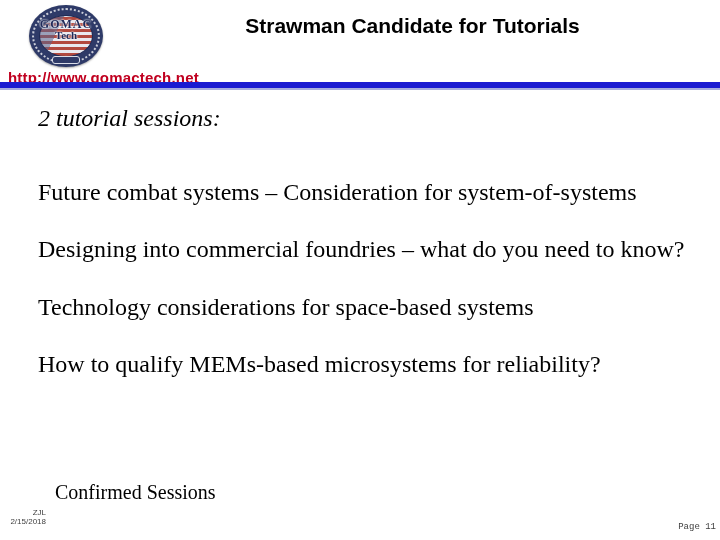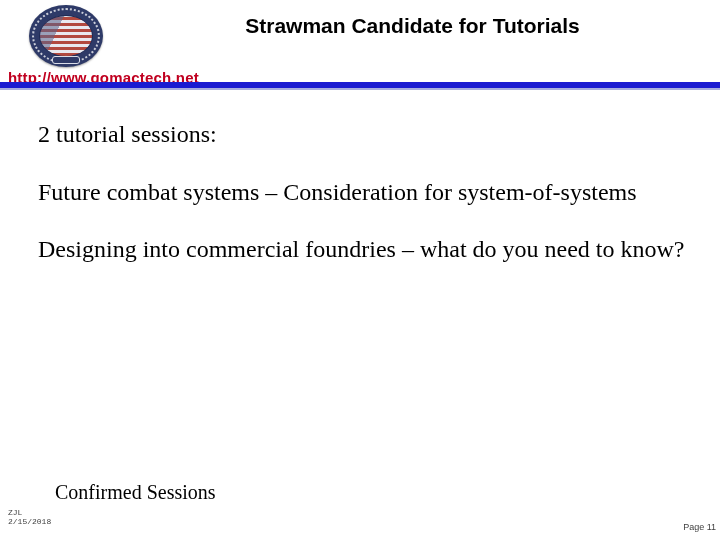--- a/index.html
+++ b/index.html
@@ -68,64 +68,70 @@
     position:absolute;left:0;top:88px;width:720px;height:2px;
     background:#a9aede;
   }
 
   
   .body-line{
     position:absolute;left:38px;
     font-family:"Liberation Serif", serif;
     font-size:24px;color:#000;white-space:nowrap;
   }
-  .bl0{top:121px;}
+  .bl0{top:105px;font-style:italic;}
   .bl1{top:179px;}
   .bl2{top:236px;}
   .bl3{top:294px;}
   .bl4{top:351px;}
 
   .closing{
     position:absolute;left:55px;top:481px;
     font-family:"Liberation Serif", serif;
     font-size:20px;color:#000;white-space:nowrap;
   }
 
   
   .footer-left{
     position:absolute;left:8px;top:508px;width:38px;
-    text-align:left;color:#3f3f3f;
-    font-size:8px;line-height:9px;white-space:nowrap;font-family:Liberation Mono, monospace;
+    text-align:right;color:#3f3f3f;
+    font-size:8px;line-height:9px;white-space:nowrap;
   }
   .page-num{
     position:absolute;right:4px;top:522px;
-    font-size:9px;color:#3f3f3f;white-space:nowrap;
+    font-size:9px;color:#3f3f3f;white-space:nowrap;font-family:Liberation Mono, monospace;
   }
 </style>
 </head>
 <body>
 
 <div class="slide">
 
   <div class="seal">
     <div class="ring-text"></div>
     <div class="inner"></div>
+    <div class="center-text">
+      <span class="l1">GOMAC</span>
+      <span class="l2">Tech</span>
+    </div>
     <div class="banner"></div>
   </div>
 
   <div class="title">Strawman Candidate for Tutorials</div>
 
   <a class="header-link" href="#">http://www.gomactech.net</a>
 
   <div class="rule-dark"></div>
   <div class="rule-light"></div>
 
   <div class="body-line bl0">2 tutorial sessions:</div>
   <div class="body-line bl2">Designing into commercial foundries – what do you need to know?</div>
   <div class="body-line bl1">Future combat systems – Consideration for system-of-systems</div>
+  <div class="body-line bl3">Technology considerations for space-based systems</div>
+  <div class="body-line bl4">How to qualify MEMs-based microsystems for reliability?</div>
 
   <div class="closing">Confirmed Sessions</div>
 
   <div class="footer-left">
     <div>ZJL</div>
     <div>2/15/2018</div>
   </div>
   <div class="page-num">Page 11</div>
 
 </div>

